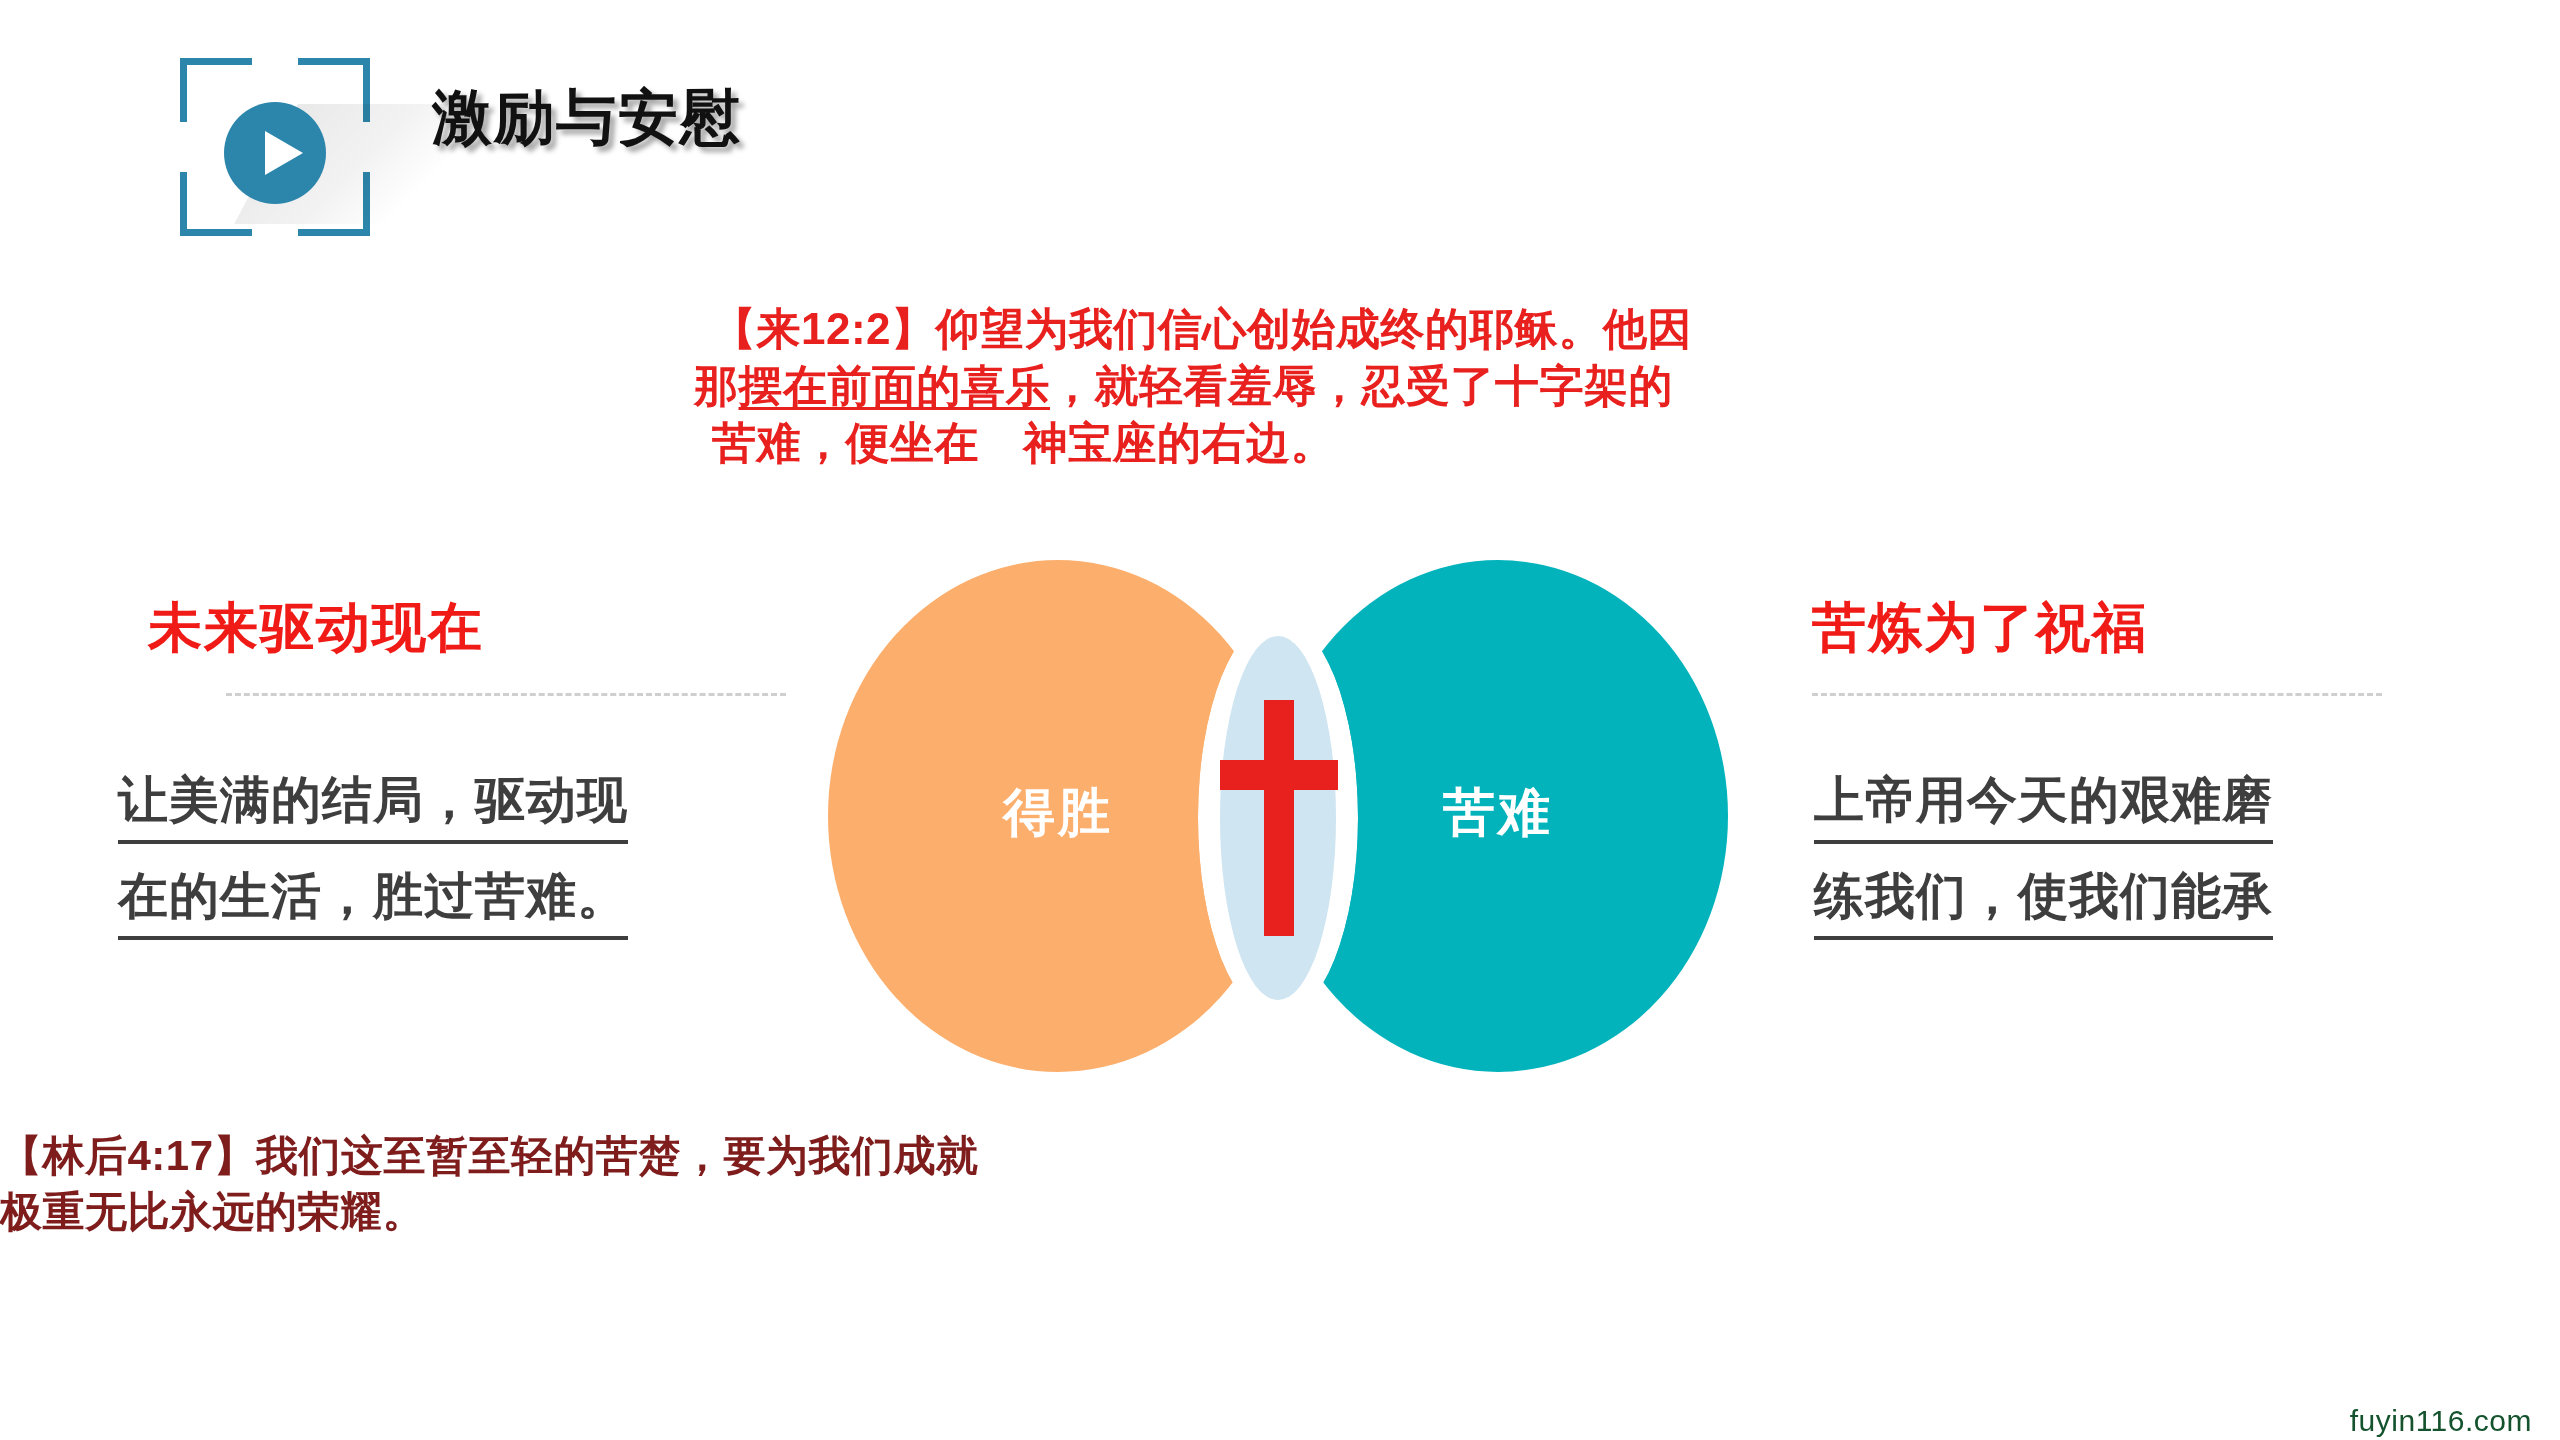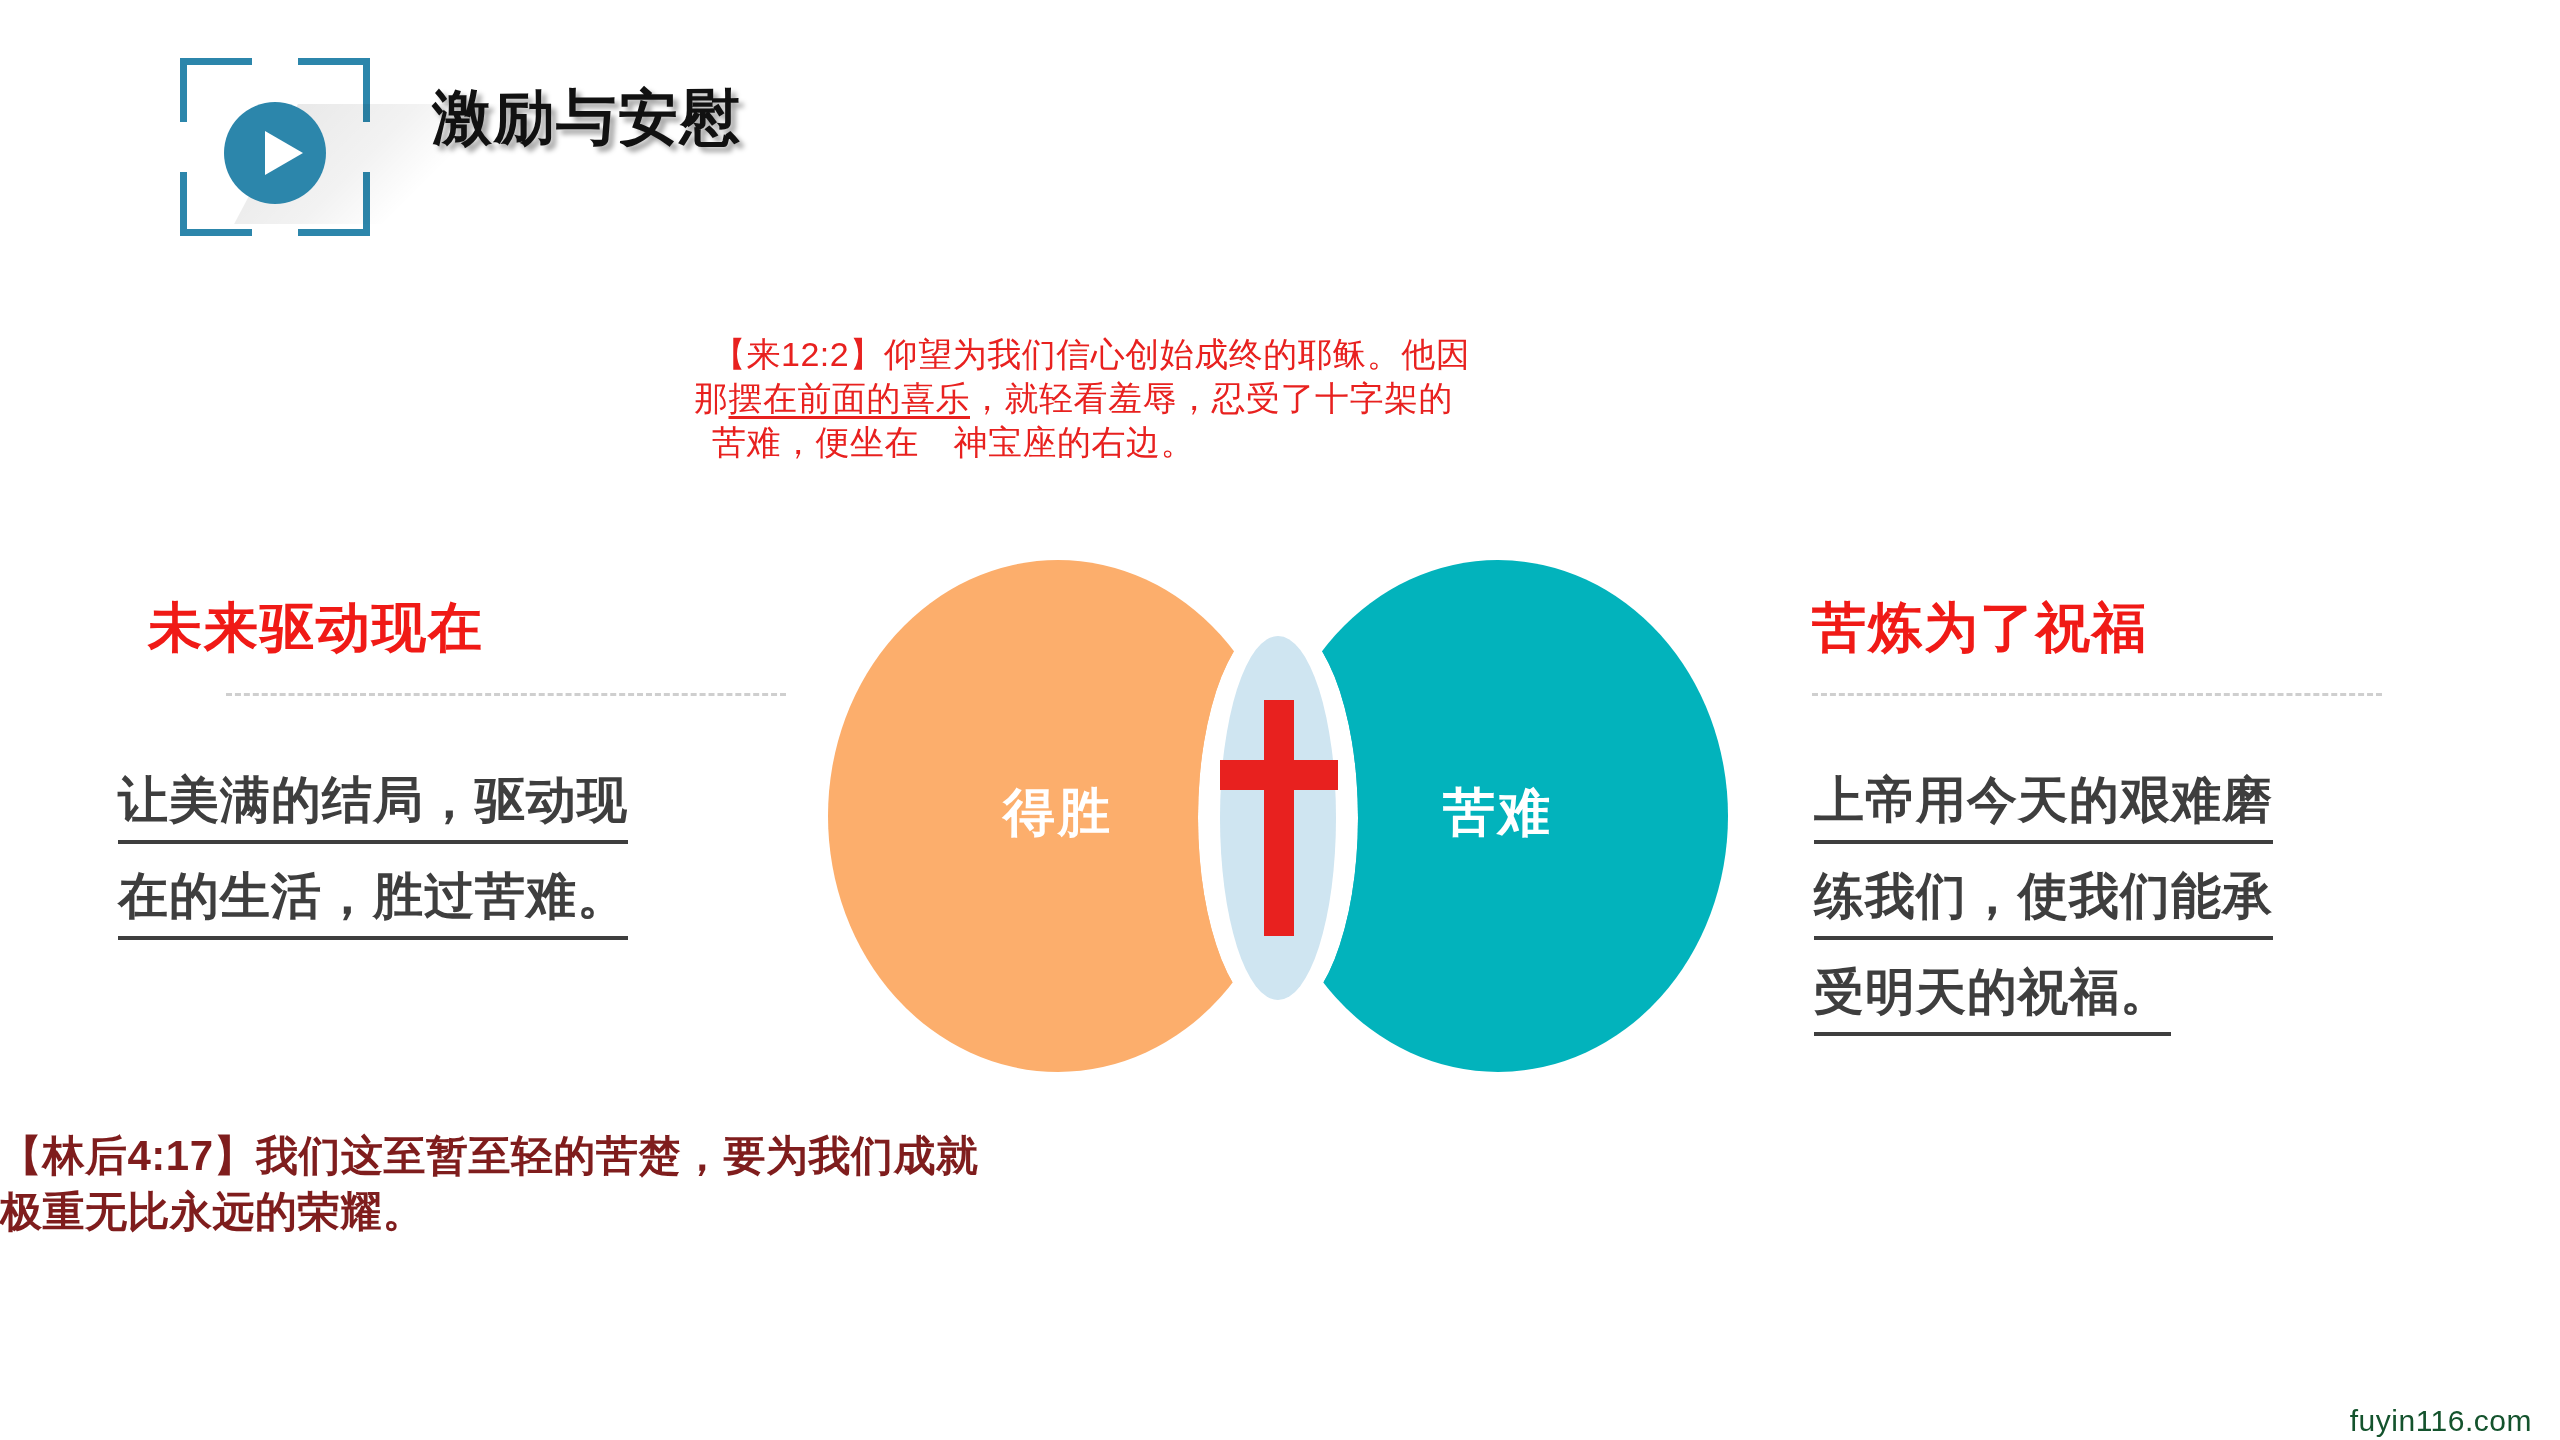--- a/index.html
+++ b/index.html
@@ -89,25 +89,24 @@
     text-align: right;
   }
 
   
   .scripture-top {
     position: absolute;
     left: 712px;
     top: 300px;
     width: 1250px;
     color: #E8211F;
-    font-size: 34px;
-    font-weight: normal;
+    font-size: 44px;
+    font-weight: bold;
     line-height: 1.30;
     letter-spacing: 0.5px;
-    margin-top: 32px;
   }
   .scripture-top .line { white-space: nowrap; }
   .scripture-top .l1 { text-align: left; }
   .scripture-top .l2 { text-align: left; margin-left: -18px; }
   .scripture-top .l3 { text-align: left; margin-left: 0px; }
   .u-red { text-decoration: underline; text-decoration-thickness: 3px; text-underline-offset: 6px; }
 
   
   .col {
     position: absolute;
@@ -292,21 +291,20 @@
   <div class="venn-label venn-label-left">得胜</div>
   <div class="venn-label venn-label-right">苦难</div>
 </div>
 
 <div class="col col-right">
   <div class="col-heading">苦炼为了祝福</div>
   <div class="col-divider"></div>
   <div class="col-body">
     <span class="bline">上帝用今天的艰难磨</span>
     <span class="bline">练我们，使我们能承</span>
-    <span class="bline">受明天的祝福。</span>
   </div>
 </div>
 
 <div class="scripture-bottom">
   <div class="line">【林后4:17】我们这至暂至轻的苦楚，要为我们成就</div>
   <div class="line">极重无比永远的荣耀。</div>
 </div>
 
 <div class="watermark">fuyin116.com</div>
 

